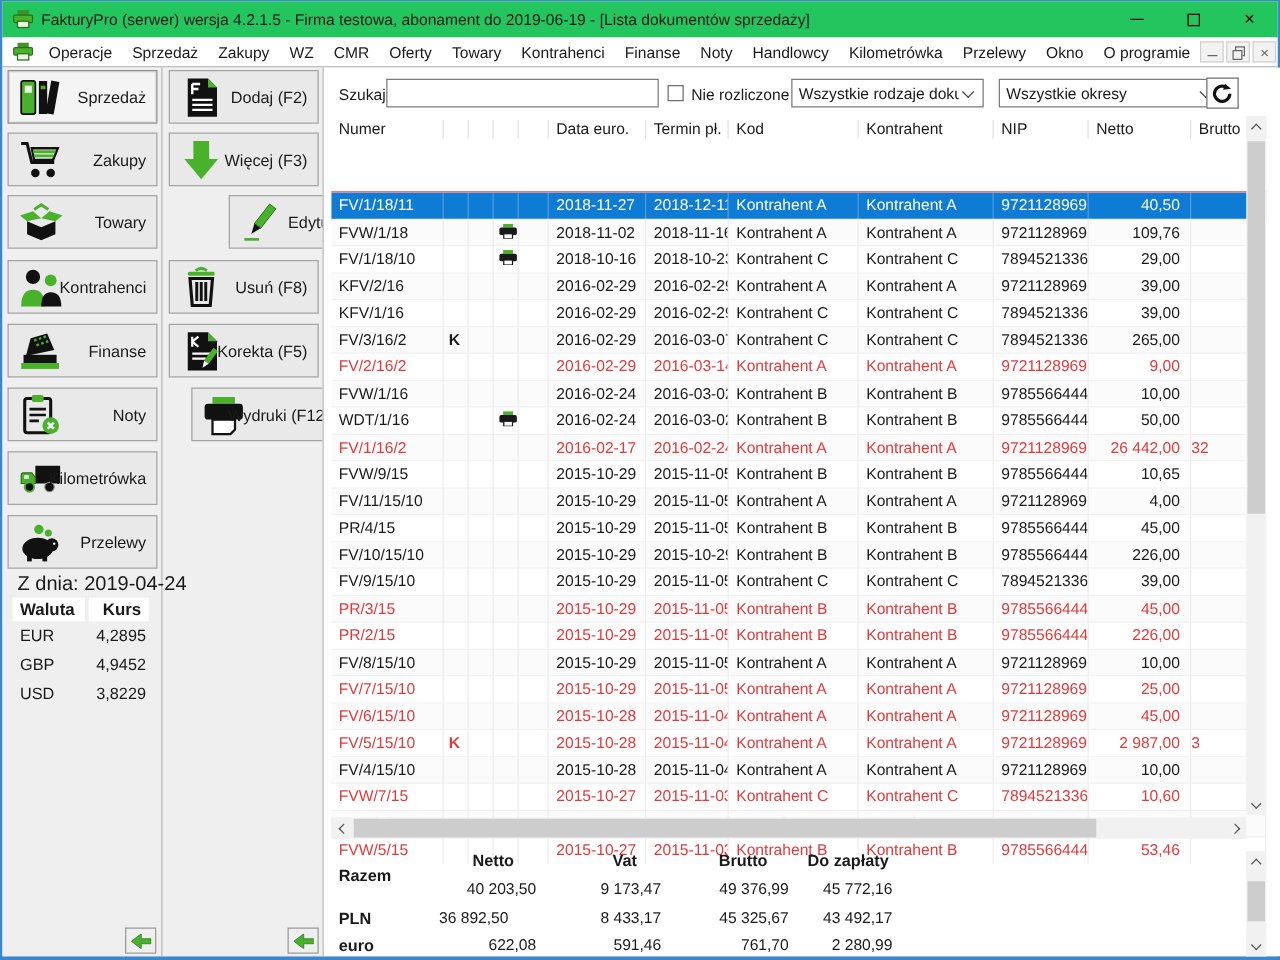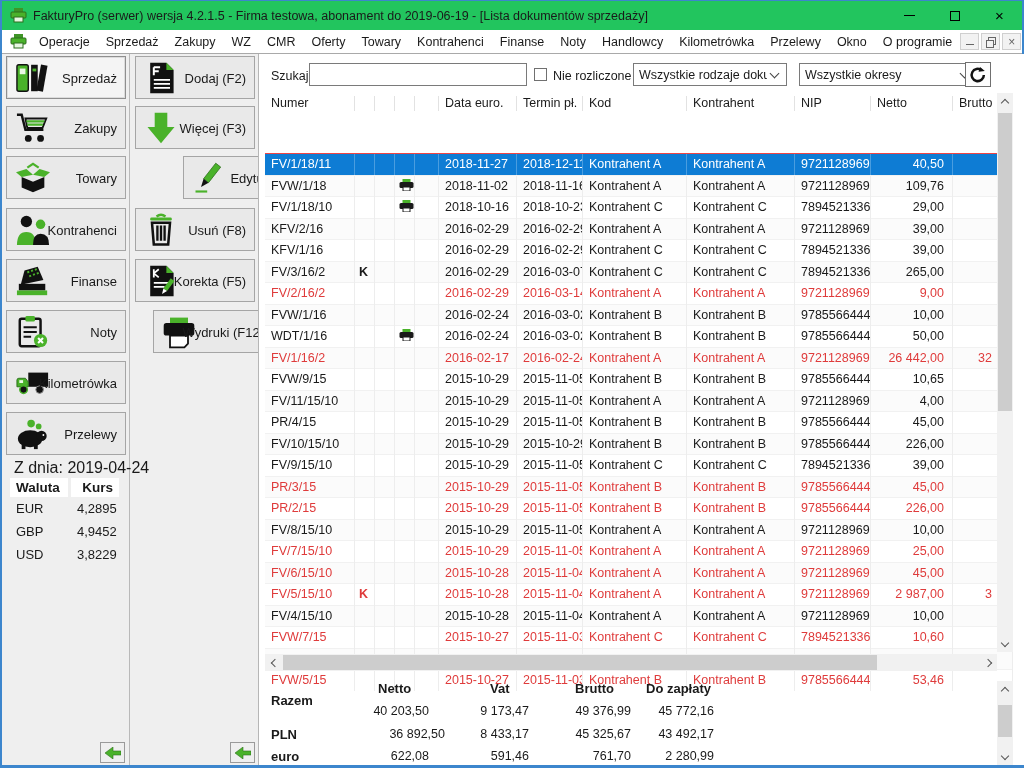--- a/index.html
+++ b/index.html
@@ -68,21 +68,21 @@
   
   .tablewrap { position:absolute; left:6px; top:39px; width:748px; height:559px; }
   .thead, .tr { display:grid; grid-template-columns:90px 20px 20px 20px 24px 78px 66px 104px 108px 76px 82px 60px; }
   .thead { height:21px; align-items:center; font-size:12.5px; color:#1a1a1a; }
   .thead > div { padding-left:6px; border-right:1px solid #e2e2e2; height:15px; line-height:15px; white-space:nowrap; overflow:hidden; }
   .rows { position:absolute; left:0; top:60px; width:748px; height:538px; overflow:hidden; border-top:1px solid #ef4444; }
   .tr { height:21.5px; align-items:center; font-size:12.5px; border-bottom:1px solid #f1f1f1; }
   .tr:nth-child(even) { background:#fbfbfb; }
   .tr > div { padding-left:6px; border-right:1px solid #ededed; height:21.5px; line-height:21.5px; white-space:nowrap; overflow:hidden; }
   .tr > div.num { text-align:right; padding-right:8px; padding-left:0; }
-  .tr > div.num2 { text-align:right; padding-right:20px; padding-left:0; }
+  .tr > div.num2 { padding-right:20px; padding-left:0; }
   .tr > div.flag { font-weight:bold; padding-left:4px; }
   .tr.red { color:#df3b3b; }
   .tr.sel { background:#0e7cd4 !important; color:#fff; }
   .tr.sel > div { border-right-color:rgba(255,255,255,0.25); }
   .tr .picon { display:inline-block; vertical-align:middle; margin-top:-3px; }
 
   
   .vscroll { position:absolute; width:16px; background:#f1f1f1; }
   .vscroll.tbl { left:738px; top:39px; height:559px; }
   .vscroll.sum { left:738px; top:627px; height:84px; }
@@ -763,21 +763,21 @@
       <span class="shead" style="left:310px;top:3px;">Brutto</span>
       <span class="shead" style="left:381px;top:3px;">Do zapłaty</span>
 
       <span class="slabel" style="top:15px;">Razem</span>
       <span class="sval" style="left:64px;top:26px;">40 203,50</span>
       <span class="sval" style="left:164px;top:26px;">9 173,47</span>
       <span class="sval" style="left:266px;top:26px;">49 376,99</span>
       <span class="sval" style="left:349px;top:26px;">45 772,16</span>
 
       <span class="slabel" style="top:49px;">PLN</span>
-      <span class="sval" style="left:80px;top:49px;">36 892,50</span>
+      <span class="sval" style="left:64px;top:49px;text-align:center;">36 892,50</span>
       <span class="sval" style="left:164px;top:49px;">8 433,17</span>
       <span class="sval" style="left:266px;top:49px;">45 325,67</span>
       <span class="sval" style="left:349px;top:49px;">43 492,17</span>
 
       <span class="slabel" style="top:71px;">euro</span>
       <span class="sval" style="left:64px;top:71px;">622,08</span>
       <span class="sval" style="left:164px;top:71px;">591,46</span>
       <span class="sval" style="left:266px;top:71px;">761,70</span>
       <span class="sval" style="left:349px;top:71px;">2 280,99</span>
     </div>

